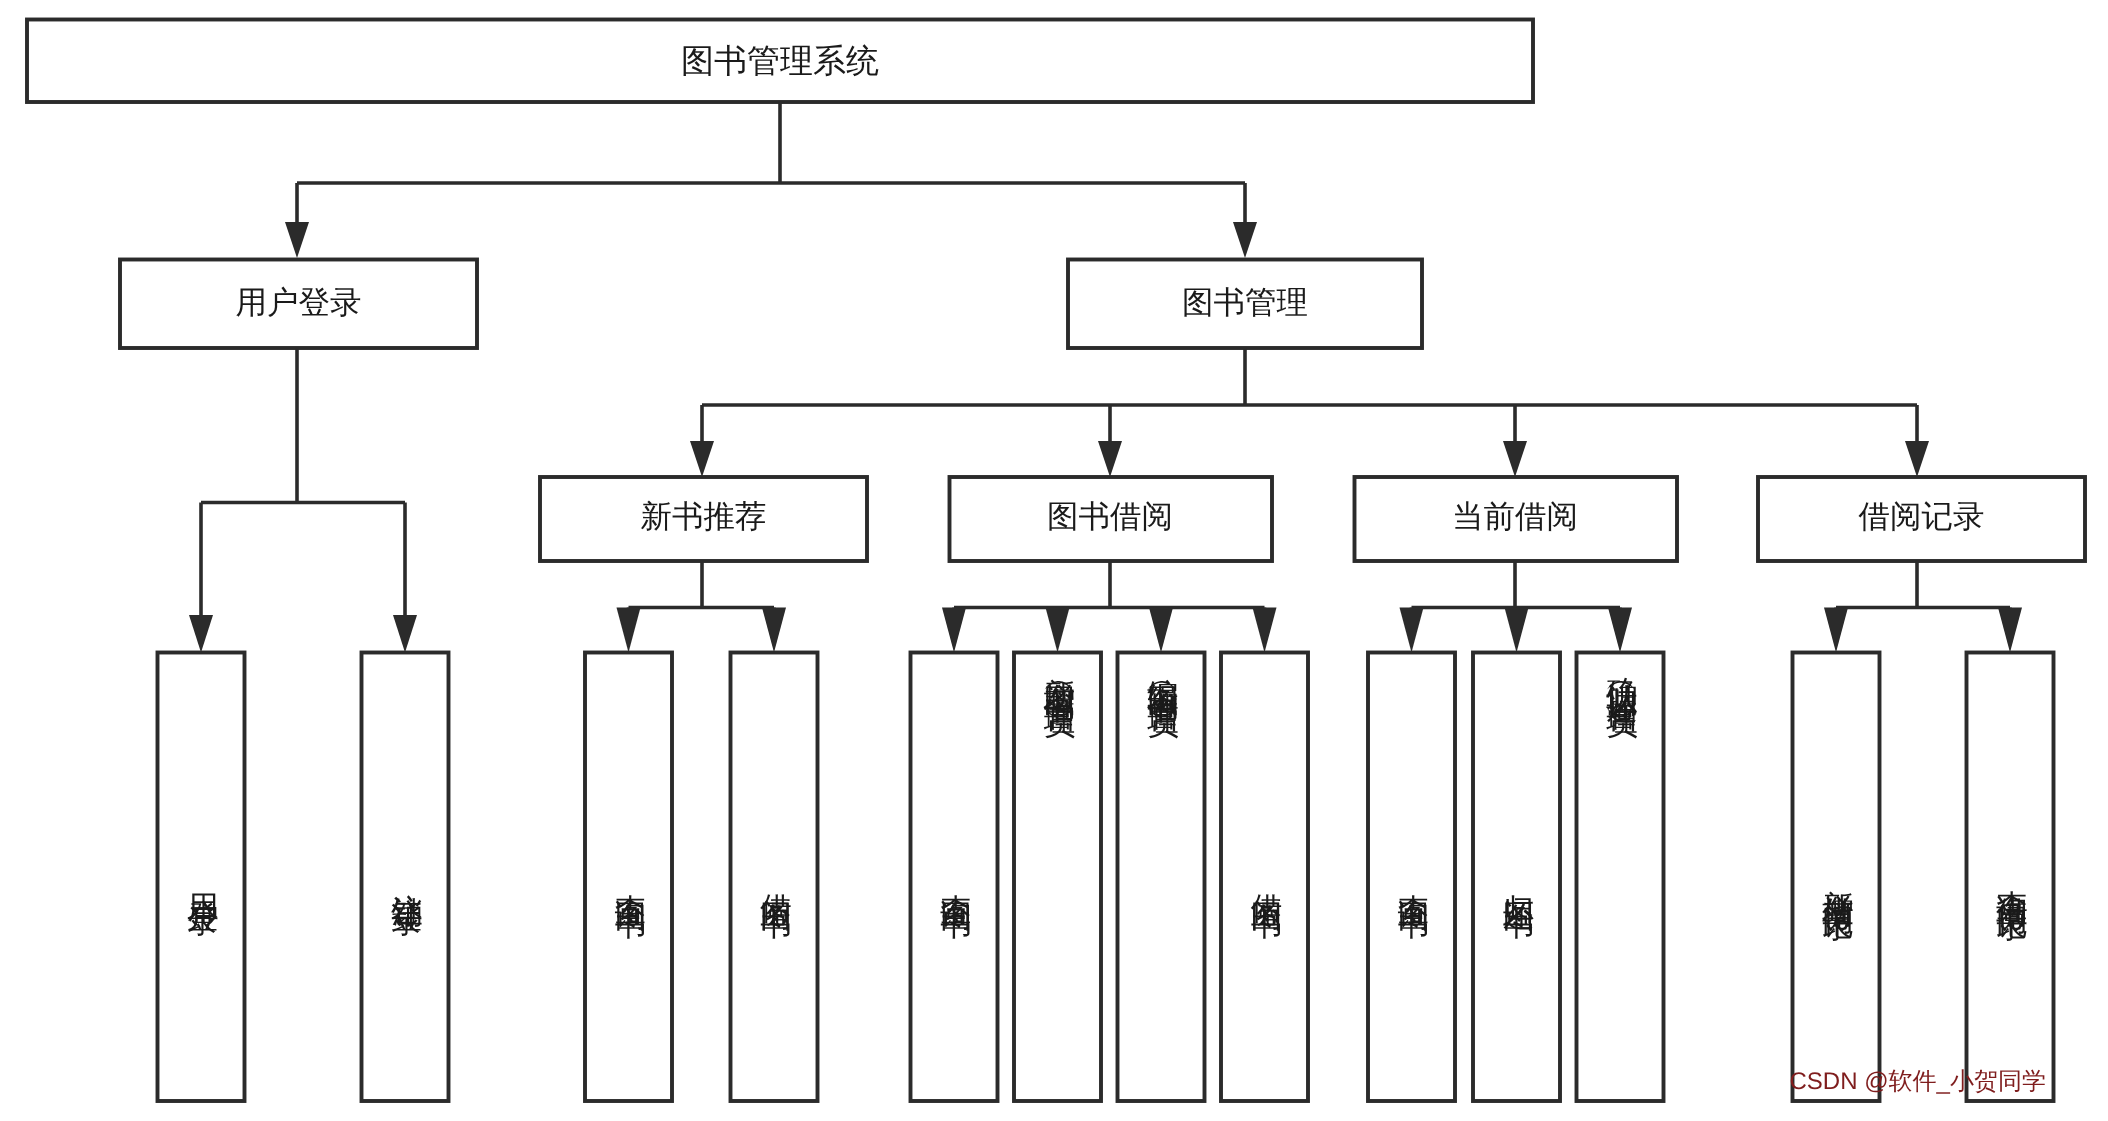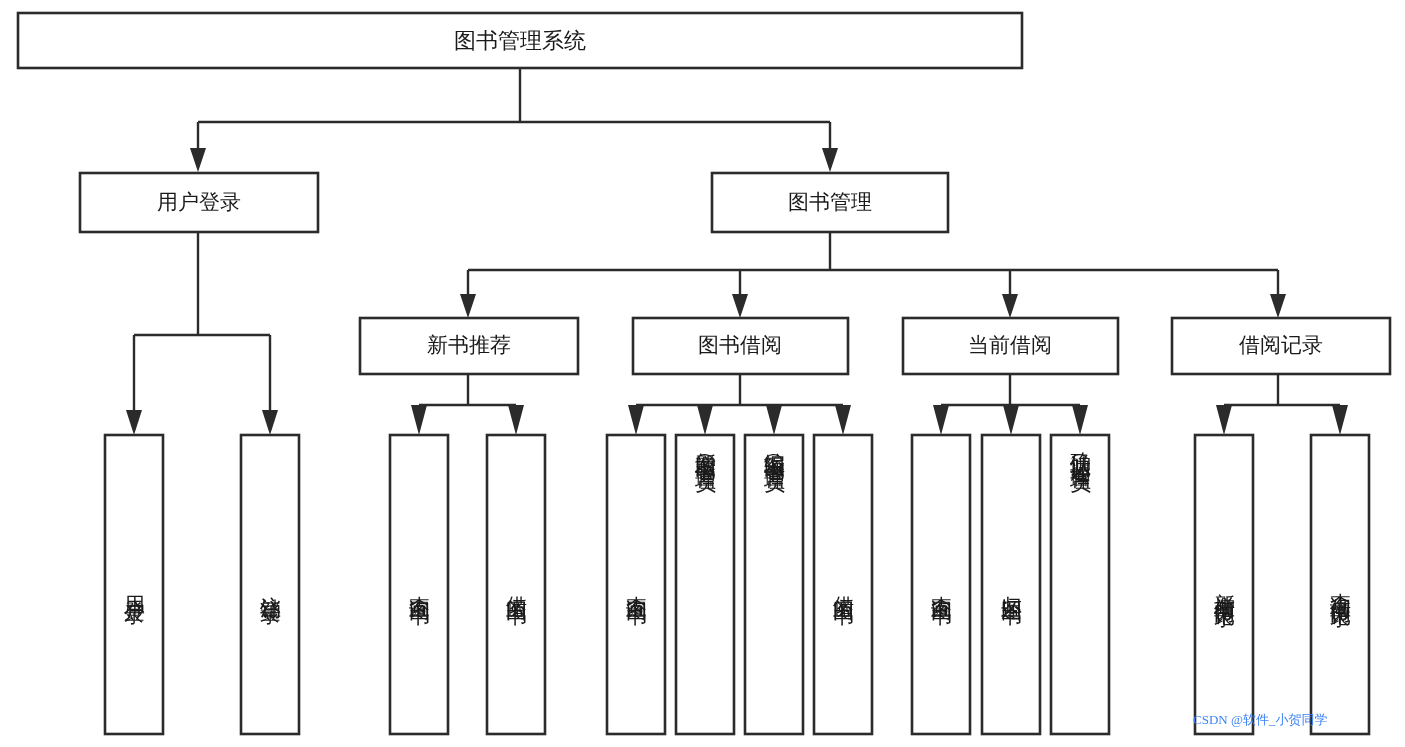--- a/index.html
+++ b/index.html
@@ -69,23 +69,23 @@
     font-family: "Liberation Sans", "DejaVu Sans", sans-serif;
     font-size: 21px;
     line-height: 1.18;
     color: #1a1a1a;
     letter-spacing: 3px;
     white-space: nowrap;
     text-align: center;
   }
   .watermark {
     position: absolute;
-    font-family: Liberation Serif, serif;
-    font-size: 13px;
-    color: #3b82f6;
+    font-family: Liberation Sans, sans-serif;
+    font-size: 16px;
+    color: #7f1d1d;
     white-space: nowrap;
     pointer-events: none;
   }
 </style>
 </head>
 <body>
 
 <div id="diagram-root">
 
   <svg class="flow" viewBox="0 0 1405 747" xmlns="http://www.w3.org/2000/svg">

